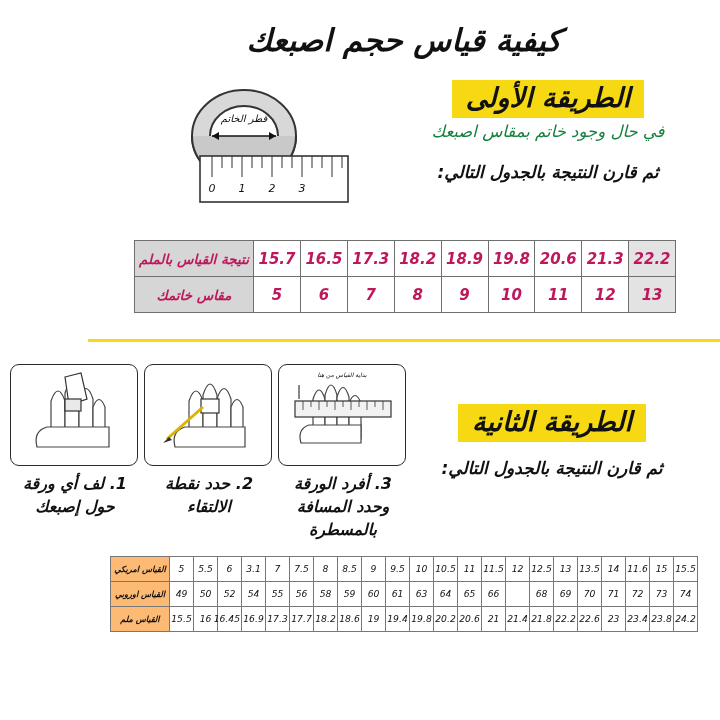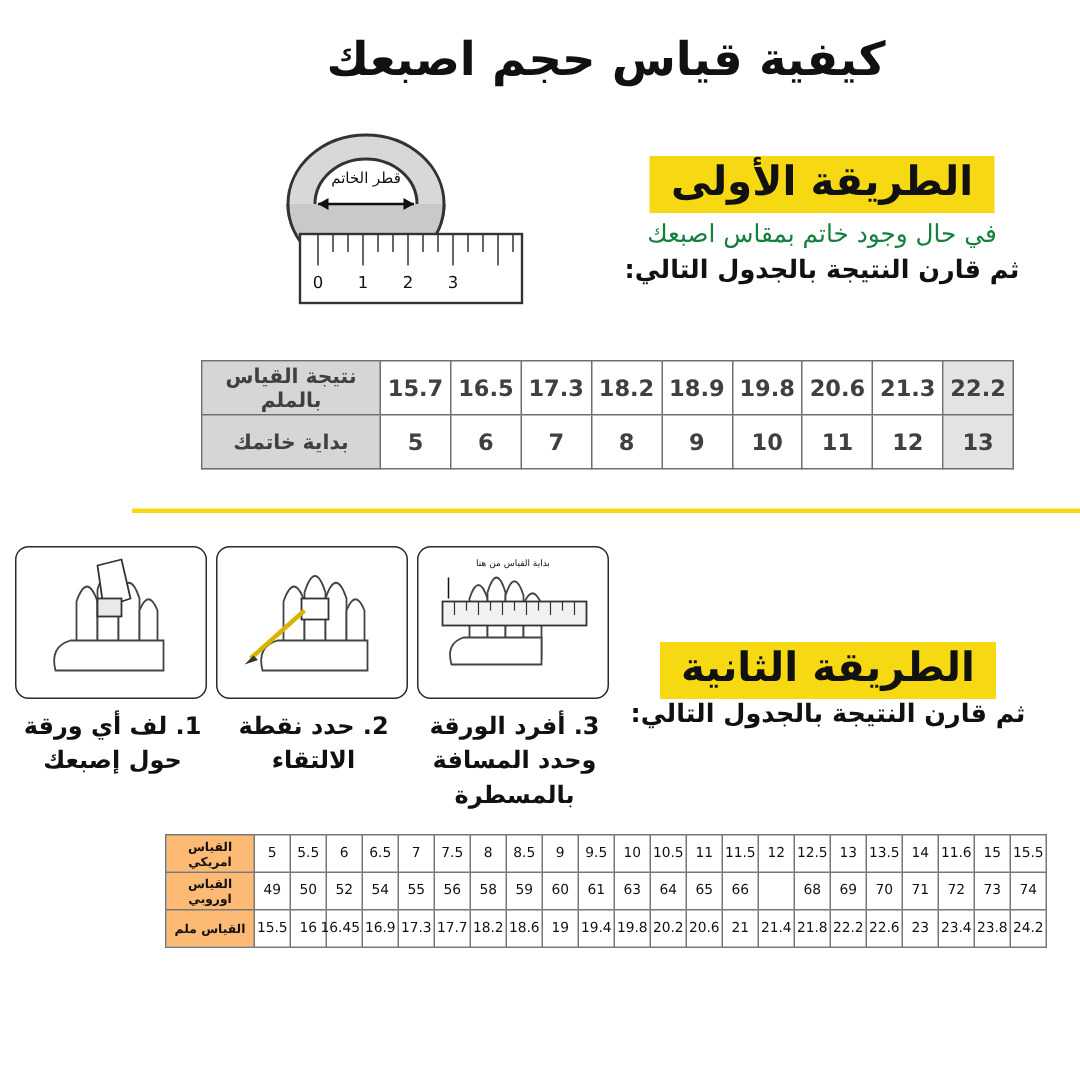--- a/index.html
+++ b/index.html
@@ -4,21 +4,21 @@
 <style>
   html,body{margin:0;padding:0;}
   body{
     width:720px;height:720px;
     background:#ffffff;
     font-family:"DejaVu Sans","Liberation Sans",sans-serif;
     color:#1a1a1a;
     overflow:hidden;
     position:relative;
   }
-  .page{width:632px;height:720px;position:relative;}
+  .page{width:632px;height:720px;position:relative;font-style:italic;}
 
   
   .title{
     text-align:center;
     font-size:31px;
     font-weight:bold;
     letter-spacing:0px;
     padding-top:22px;
     color:#111;
   }
@@ -42,52 +42,51 @@
     padding-top:10px;
   }
   .hl{
     display:inline-block;
     background:#f6d913;
     font-size:27px;
     font-weight:bold;
     padding:3px 14px 5px 14px;
     color:#111;
     line-height:1.1;
-    margin-top:24px;
   }
   .sub{
     font-size:16.5px;
     margin-top:0;
     color:#15803d;
     line-height:1.7;
   }
   .sub2{
     font-size:17px;
-    margin-top:0;
+    margin-top:16px;
     font-weight:bold;
     color:#111;
   }
 
   
   .ring-fig{width:196px;height:150px;position:relative;}
 
   
   .t1wrap{padding:16px 44px 0 46px;}
   table.t1{
     border-collapse:collapse;
     width:100%;
     table-layout:fixed;
   }
   table.t1 td{
     border:1px solid #6f6f6f;
     text-align:center;
     font-size:15px;
     font-weight:bold;
     height:33px;
-    color:#404040;
+    color:#be185d;
     background:#fff;
   }
   table.t1 td.hdr{
     background:#d6d6d6;
     width:116px;
     font-size:13.5px;
     font-weight:bold;
     text-align:center;
   }
   table.t1 td.first{background:#e3e3e3;}
@@ -234,21 +233,21 @@
         <tr>
           <td class="first">13</td>
           <td>12</td>
           <td>11</td>
           <td>10</td>
           <td>9</td>
           <td>8</td>
           <td>7</td>
           <td>6</td>
           <td>5</td>
-          <td class="hdr">بداية خاتمك</td>
+          <td class="hdr">مقاس خاتمك</td>
         </tr>
       </tbody>
     </table>
   </div>
 
   <div class="divider"></div>
 
   <div class="method2">
 
     <div class="m2-right">
@@ -338,21 +337,21 @@
           <td>11.5</td>
           <td>11</td>
           <td>10.5</td>
           <td>10</td>
           <td>9.5</td>
           <td>9</td>
           <td>8.5</td>
           <td>8</td>
           <td>7.5</td>
           <td>7</td>
-          <td>6.5</td>
+          <td>3.1</td>
           <td>6</td>
           <td>5.5</td>
           <td>5</td>
           <td class="hdr">القياس امريكي</td>
         </tr>
         <tr>
           <td>74</td>
           <td>73</td>
           <td>72</td>
           <td>71</td>

